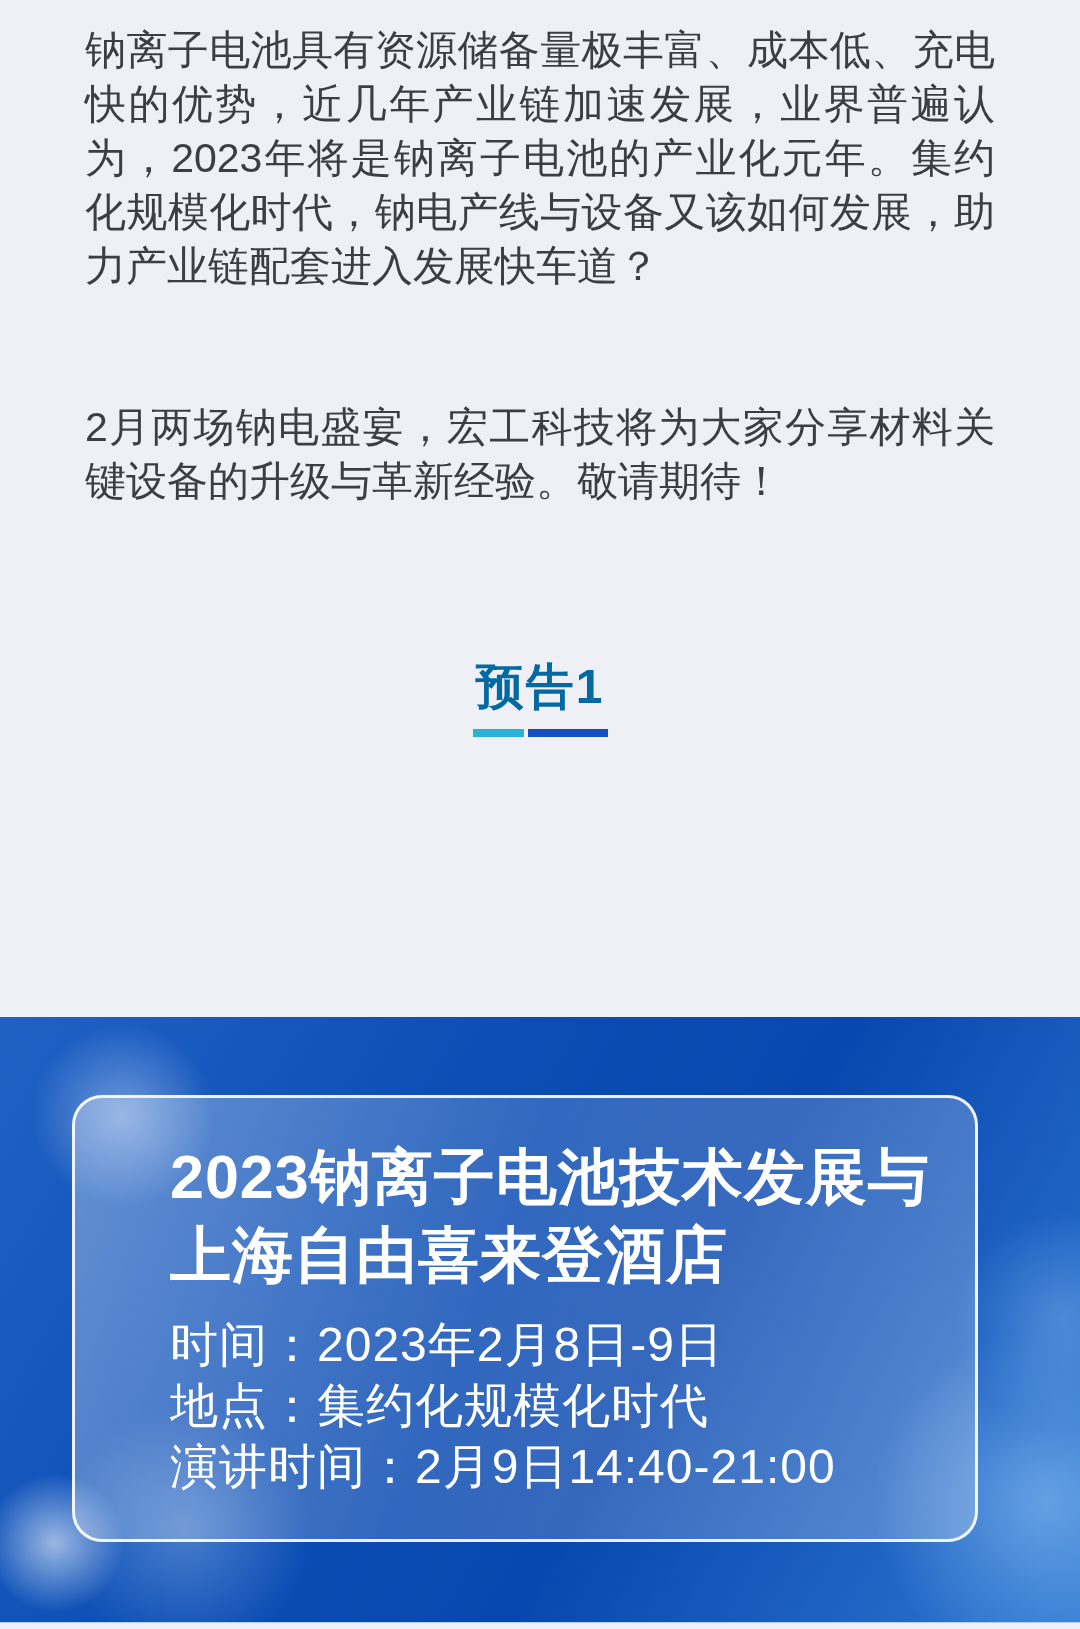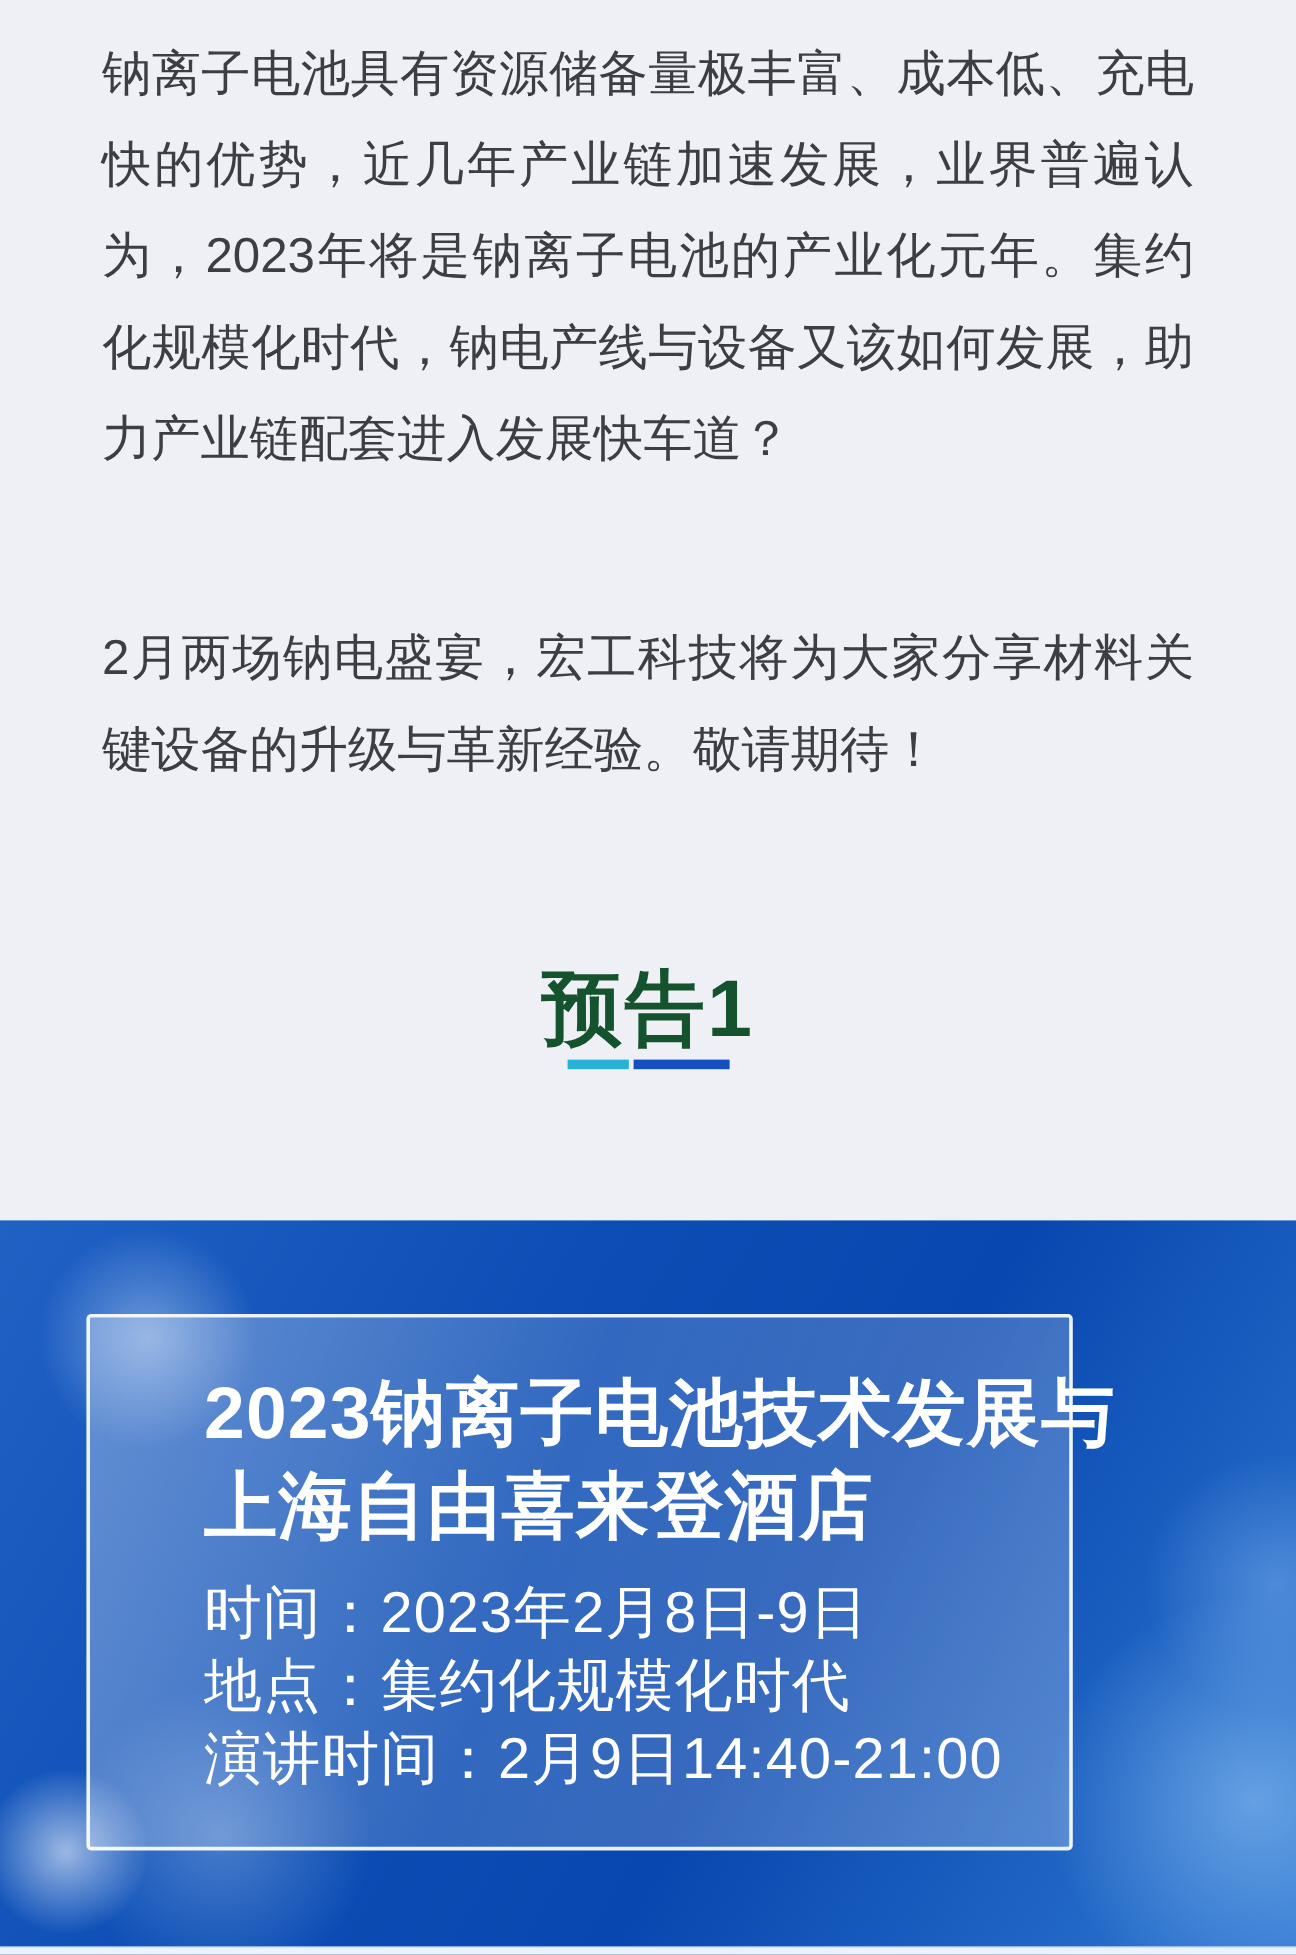--- a/index.html
+++ b/index.html
@@ -16,34 +16,34 @@
   
   .intro-section {
     box-sizing: border-box;
     height: 1017px;
     background: #eef0f6;
     padding: 23px 85px 0 85px;
   }
   .body-paragraph {
     margin: 0;
     font-size: 41px;
-    line-height: 76px;
+    line-height: 54px;
     color: #3c3e44;
     text-align: justify;
     text-justify: inter-ideograph;
   }
   .body-paragraph + .body-paragraph { margin-top: 107px; }
 
   .section-heading {
     margin: 150px 0 0 0;
     text-align: center;
-    font-size: 67px;
+    font-size: 48px;
     line-height: 58px;
     font-weight: bold;
-    color: #14532d;
+    color: #0369a1;
     letter-spacing: 2px;
   }
   .heading-underline {
     margin-top: 13px;
     display: flex;
     justify-content: center;
     align-items: center;
     gap: 4px;
   }
   .underline-seg { display: block; height: 8px; }
@@ -80,23 +80,23 @@
   }
   .bokeh-right-upper {
     left: 953px; top: 193px; width: 220px; height: 220px;
     background: radial-gradient(circle, rgba(160,205,250,0.35) 0%, rgba(160,205,250,0) 70%);
   }
 
   .event-card {
     position: absolute;
     left: 72px; top: 78px;
     box-sizing: border-box;
-    width: 822px; height: 447px;
+    width: 906px; height: 447px;
     border: 3px solid rgba(255,255,255,0.90);
-    border-radius: 4px;
+    border-radius: 30px;
     background: linear-gradient(110deg, rgba(255,255,255,0.32) 0%, rgba(255,255,255,0.16) 45%, rgba(255,255,255,0.24) 100%);
     padding: 40px 50px 0 95px;
   }
   .event-title-line {
     font-size: 61px;
     line-height: 78px;
     font-weight: bold;
     color: #ffffff;
     letter-spacing: 1px;
     white-space: nowrap;

